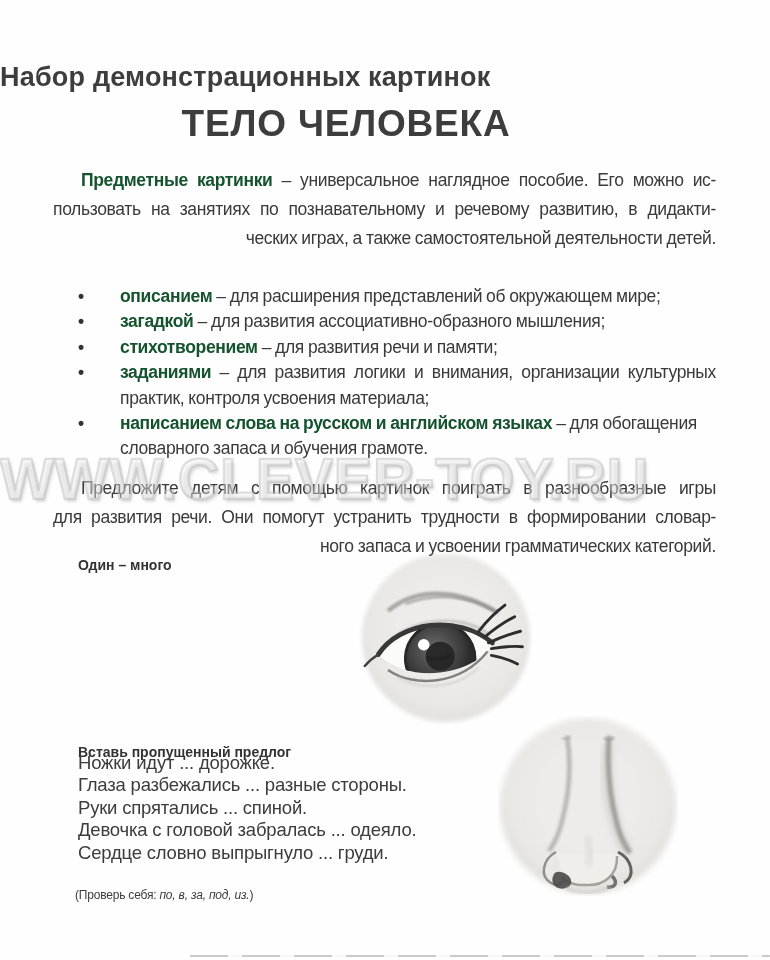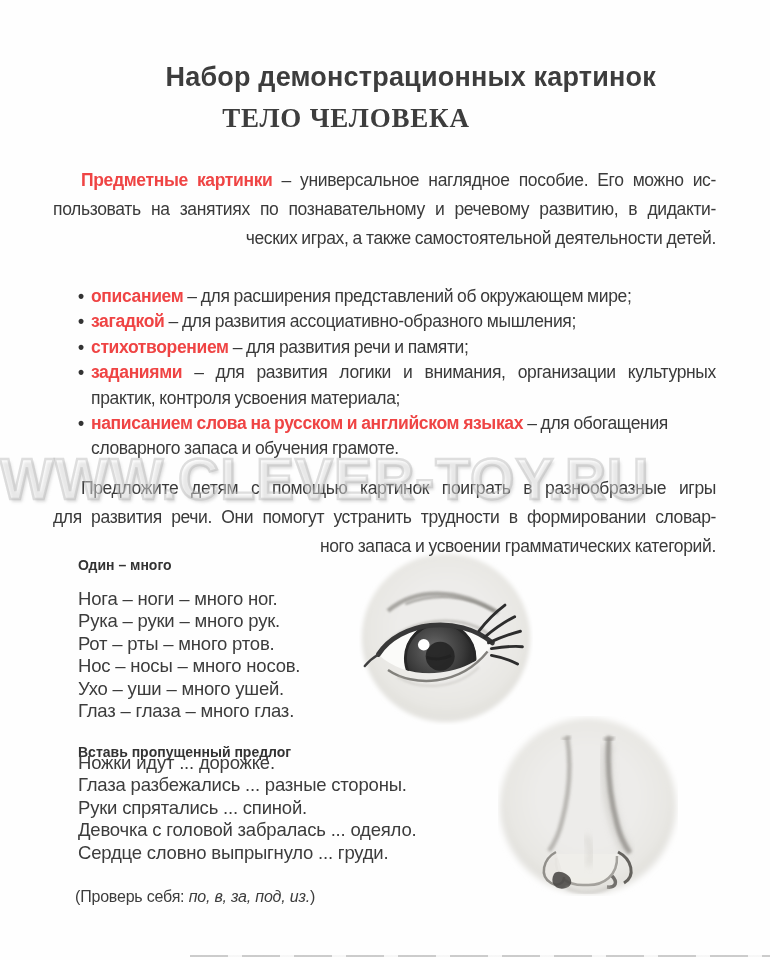--- a/index.html
+++ b/index.html
@@ -1,47 +1,47 @@
 <!DOCTYPE html>
 <html><head>
 <meta charset="utf-8">
 <style>
   html,body { margin:0; padding:0; background:#ffffff; }
   .page {
     position:relative; width:770px; height:960px; background:#fefefe;
     font-family:"Liberation Sans", sans-serif; color:#3a3a3a; overflow:hidden;
   }
   
-  .title1 { position:absolute; top:62px; left:0; width:656px; text-align:right;
+  .title1 { position:absolute; top:62px; left:0; width:656px; text-align:left;
             font-size:27px; font-weight:bold; color:#3d3d3d; letter-spacing:0.2px; }
   .title2 { position:absolute; top:103px; left:0; width:692px; text-align:center;
-            font-size:27px; font-weight:bold; color:#3d3d3d; letter-spacing:0.8px;font-family:Liberation Serif, serif; }
+            font-size:37px; font-weight:bold; color:#3d3d3d; letter-spacing:0.8px; }
   
   .para { position:absolute; left:53px; width:663px; font-size:17.5px;
           letter-spacing:-0.35px; word-spacing:-0.5px; line-height:29px; color:#3a3a3a; }
   .line { min-height:29px;text-align:right; }
   .just { text-align:justify; text-align-last:justify; }
   .indent { padding-left:28px; }
-  b { color:#ef4444; }
+  b { color:#14532d; }
   #intro { top:166px; }
   #lead  { top:256px; }
   #bullets { top:284px; left:78px; width:638px; line-height:25.4px; }
   .b-item { position:relative; padding-left:13px; }
   .b-first::before { content:"\2022"; position:absolute; left:0; top:0; color:#333; font-weight:bold; }
-  .b-line { min-height:25.4px; }
+  .b-line { min-height:25.4px;margin-left:29px; }
   #suggest { top:474px; }
   
   .ex-head { position:absolute; left:78px; font-size:14px; font-weight:bold; color:#333; }
   .ex-list { position:absolute; left:78px; font-size:18.5px; letter-spacing:-0.2px;
              line-height:22.4px; white-space:pre-line; color:#3c3c3c; }
   #one-many-head { top:557px; }
   #one-many-list { top:588px; }
   #prep-head { top:744px; }
   #prep-list { top:752px; }
-  #self-check { position:absolute; left:75px; top:888px; font-size:16px; letter-spacing:-0.2px; color:#3c3c3c; }
+  #self-check { position:absolute; left:75px; top:888px; font-size:12px; letter-spacing:-0.2px; color:#3c3c3c; }
   #self-check i { font-style:italic; }
   
   .watermark {
     position:absolute; top:446px; left:0; width:770px; text-align:left;
     font-size:57px; font-weight:bold; letter-spacing:1px; z-index:5; pointer-events:none;
     color:rgba(255,255,255,0.30);
     -webkit-text-stroke:2.4px rgba(178,178,178,0.42);
     text-shadow:2px 3px 3px rgba(150,150,150,0.30);
   }
   
@@ -90,26 +90,20 @@
     </div>
   </div>
 
   <div class="para z1" id="suggest">
     <div class="line just indent">Предложите детям с помощью картинок поиграть в разнообразные игры</div>
     <div class="line just">для развития речи. Они помогут устранить трудности в формировании словар-</div>
     <div class="line">ного запаса и усвоении грамматических категорий.</div>
   </div>
 
   <div class="ex-head z1" id="one-many-head">Один – много</div>
-  <div class="ex-list z1" id="one-many-list">Нога – ноги – много ног.
-Рука – руки – много рук.
-Рот – рты – много ртов.
-Нос – носы – много носов.
-Ухо – уши – много ушей.
-Глаз – глаза – много глаз.</div>
 
   <div class="ex-head z1" id="prep-head">Вставь пропущенный предлог</div>
   <div class="ex-list z1" id="prep-list">Ножки идут ... дорожке.
 Глаза разбежались ... разные стороны.
 Руки спрятались ... спиной.
 Девочка с головой забралась ... одеяло.
 Сердце словно выпрыгнуло ... груди.</div>
 
   <div id="self-check" class="z1">
     <span>(Проверь себя: </span><i>по, в, за, под, из.</i><span>)</span>

